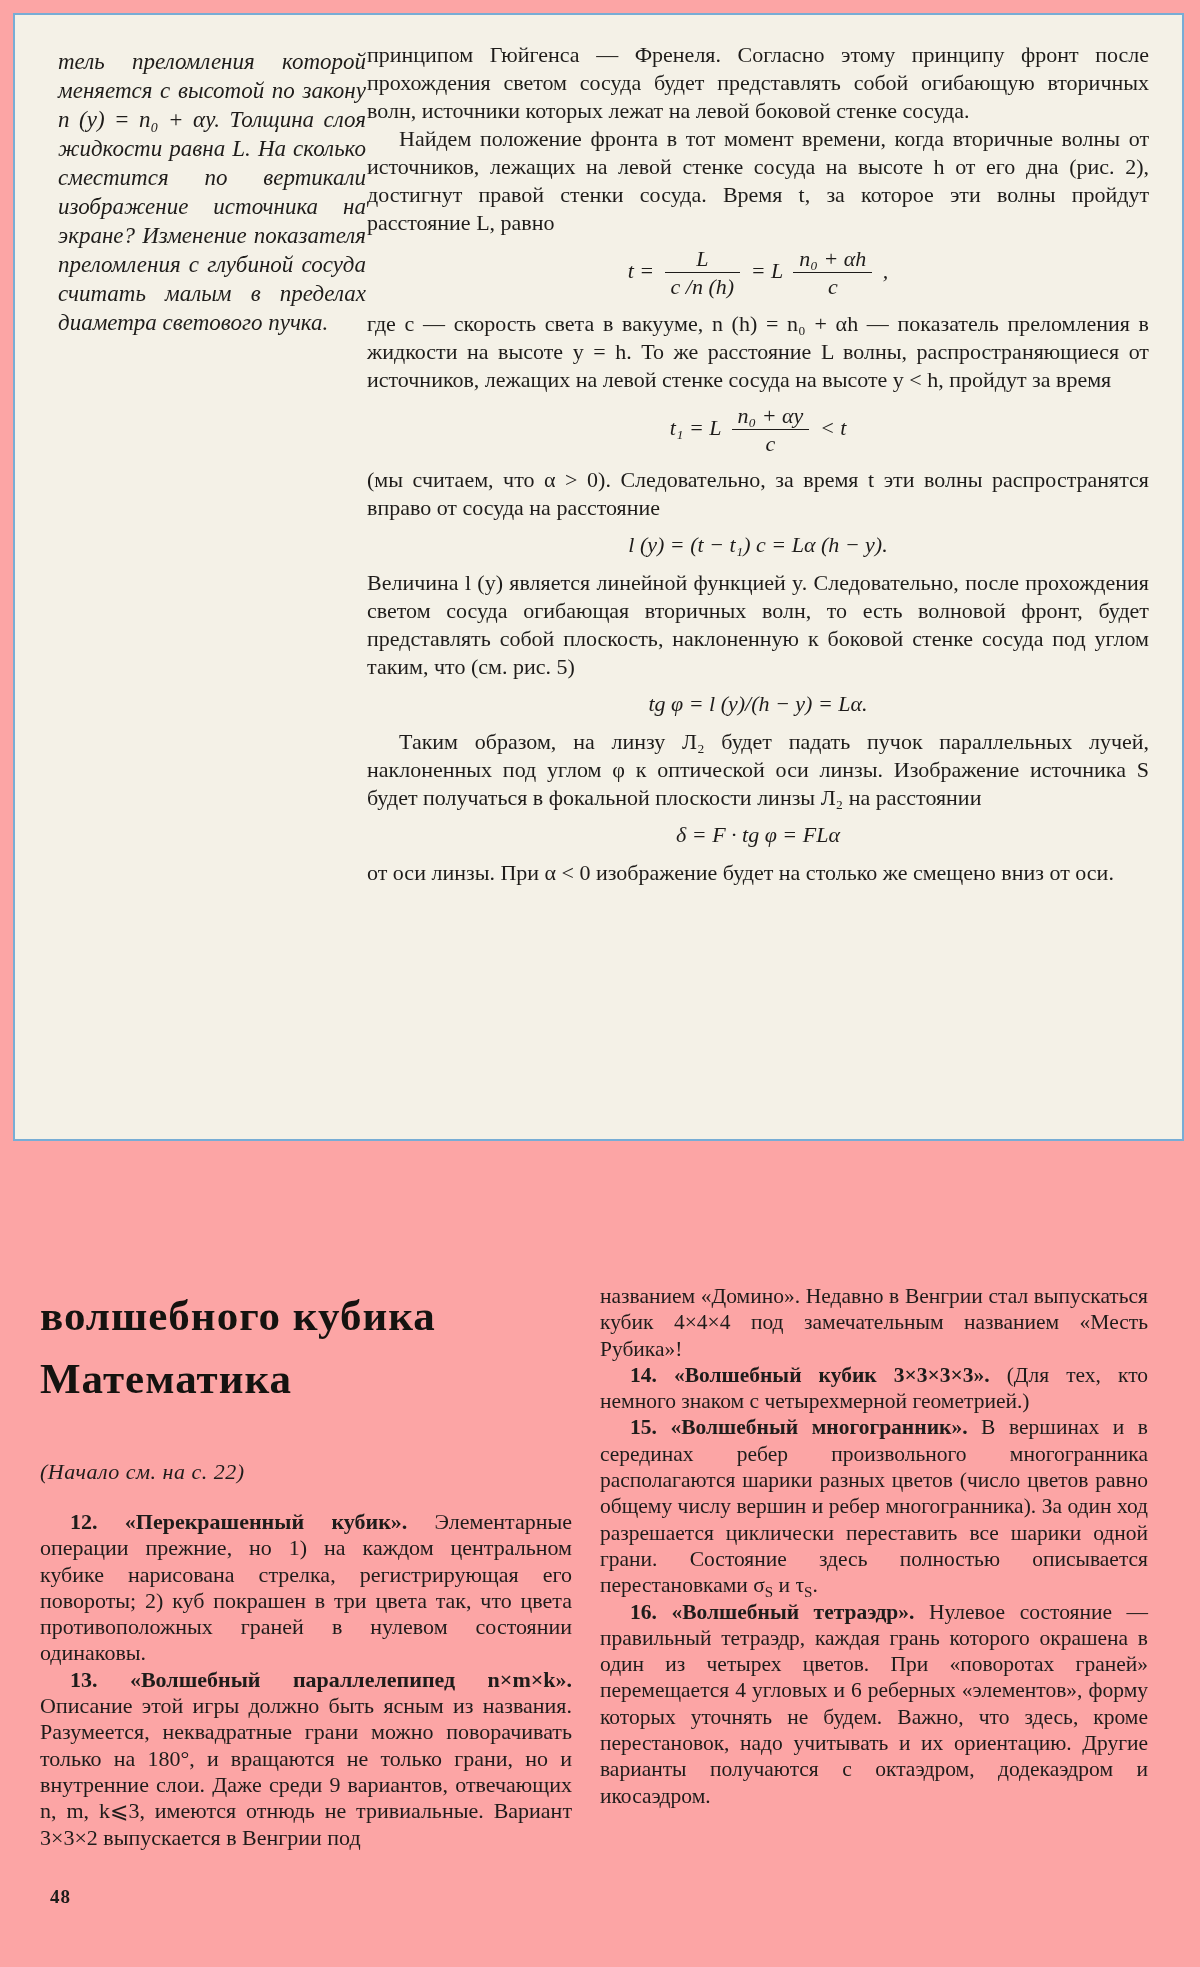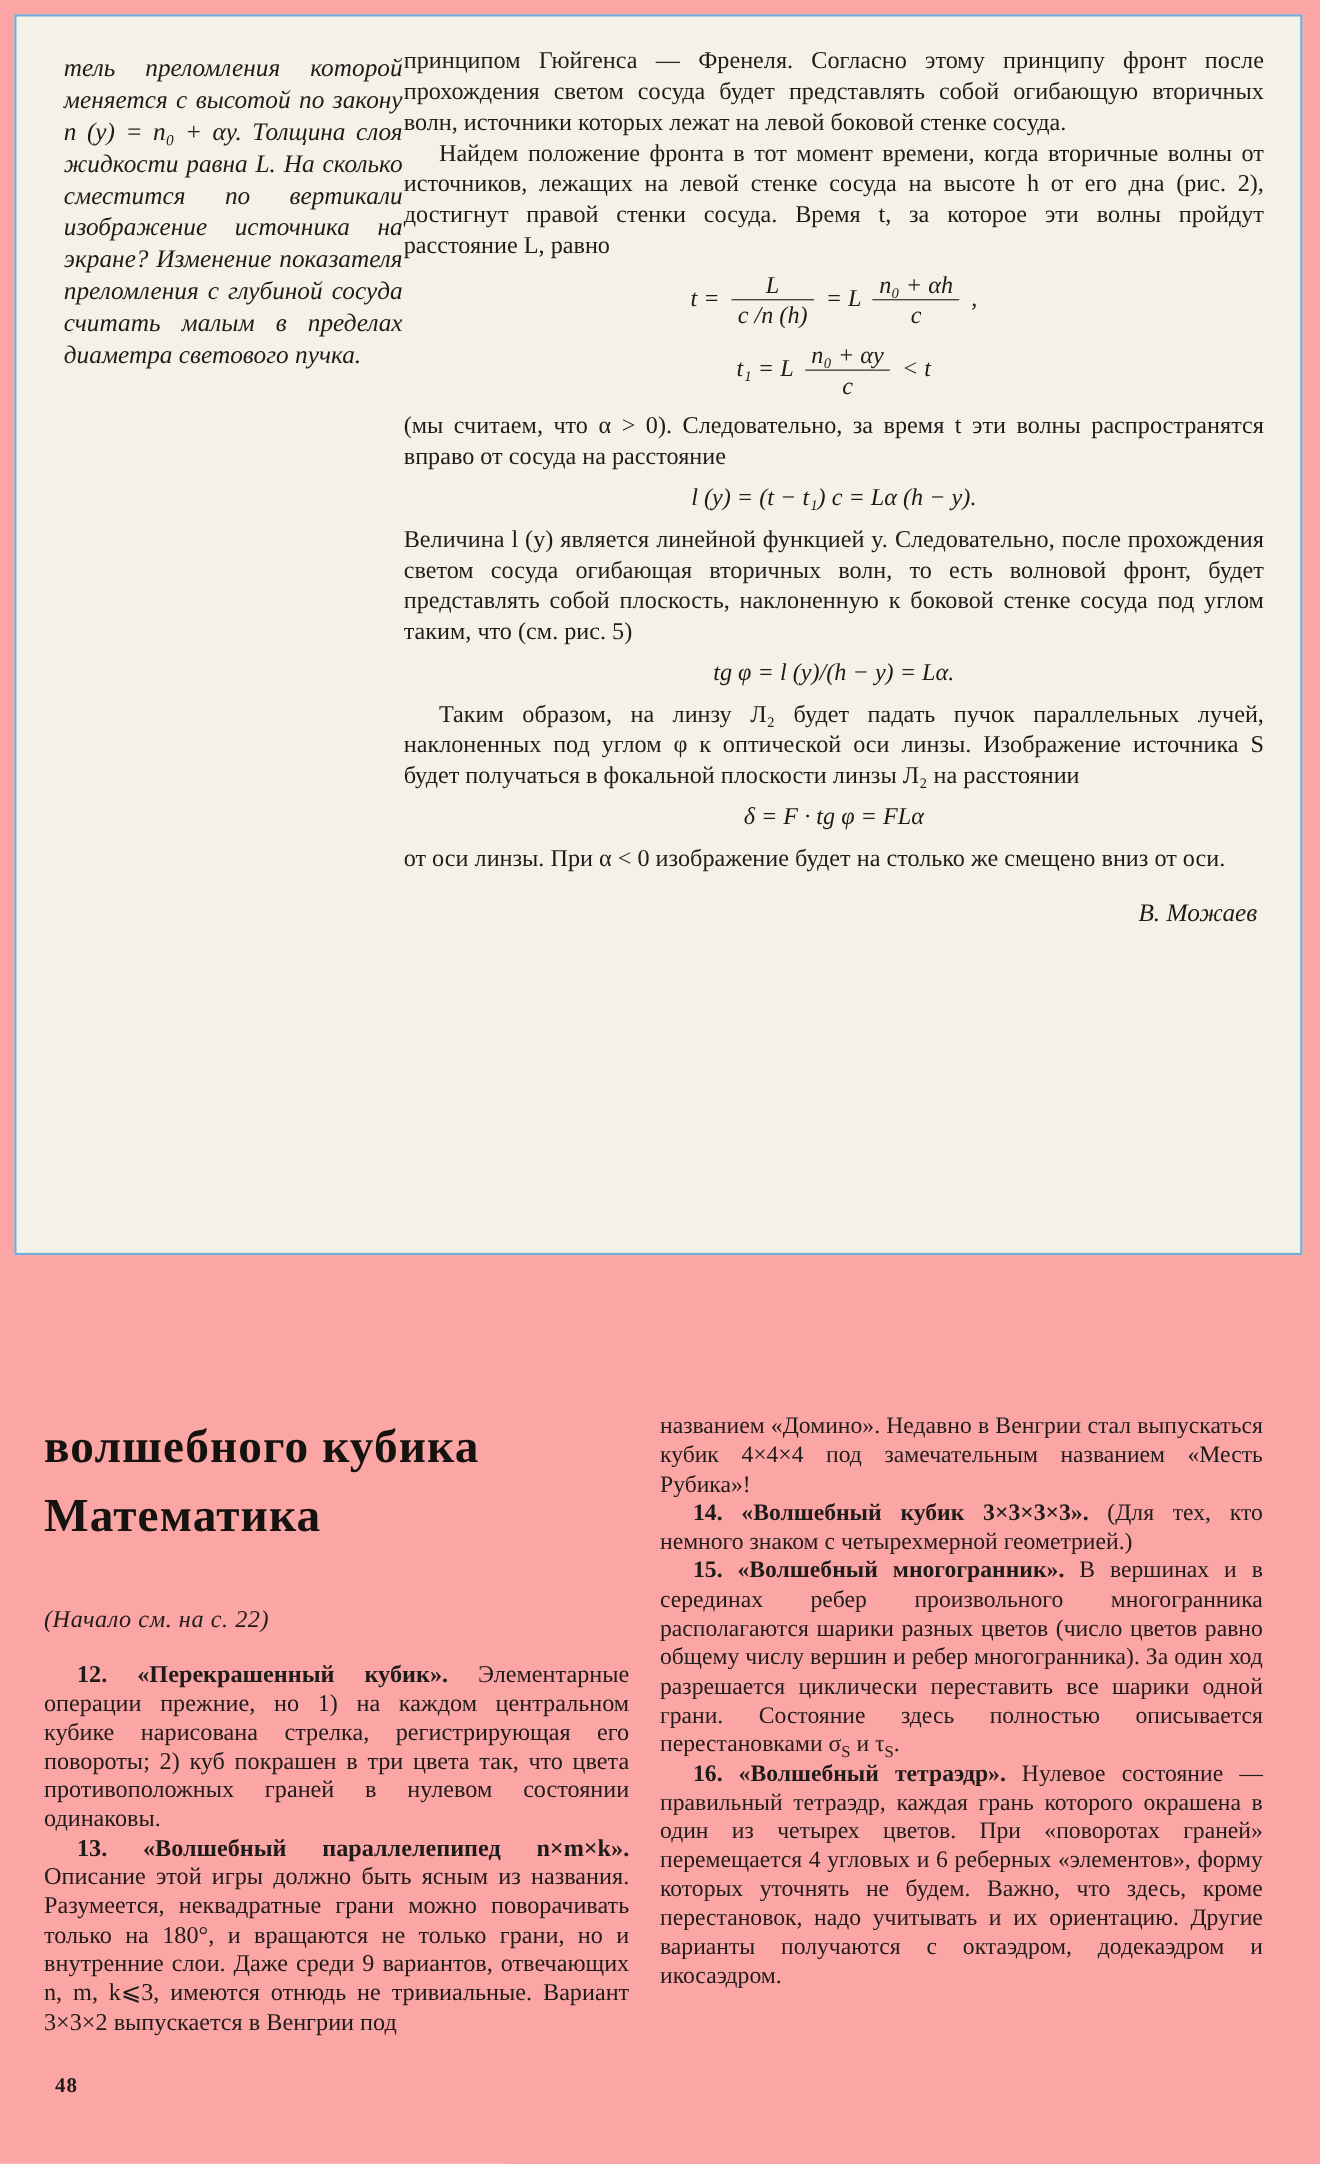--- a/index.html
+++ b/index.html
@@ -111,20 +111,21 @@
       <p class="indent">Найдем положение фронта в тот момент времени, когда вторичные волны от источников, лежащих на левой стенке сосуда на высоте h от его дна (рис. 2), достигнут правой стенки сосуда. Время t, за которое эти волны пройдут расстояние L, равно</p>
 
       <div class="formula">
         <span>t =</span>
         <span class="frac"><span class="fnum">L</span><span class="fden">c /n (h)</span></span>
         <span>= L</span>
         <span class="frac"><span class="fnum">n₀ + αh</span><span class="fden">c</span></span>
         <span>,</span>
       </div>
 
+      <p>где c — скорость света в вакууме, n (h) = n₀ + αh — показатель преломления в жидкости на высоте y = h. То же расстояние L волны, распространяющиеся от источников, лежащих на левой стенке сосуда на высоте y &lt; h, пройдут за время</p>
 
       <div class="formula">
         <span>t₁ = L</span>
         <span class="frac"><span class="fnum">n₀ + αy</span><span class="fden">c</span></span>
         <span>&lt; t</span>
       </div>
 
       <p>(мы считаем, что α &gt; 0). Следовательно, за время t эти волны распространятся вправо от сосуда на расстояние</p>
 
       <div class="formula">l (y) = (t − t₁) c = Lα (h − y).</div>
@@ -132,21 +133,20 @@
       <p>Величина l (y) является линейной функцией y. Следовательно, после прохождения светом сосуда огибающая вторичных волн, то есть волновой фронт, будет представлять собой плоскость, наклоненную к боковой стенке сосуда под углом таким, что (см. рис. 5)</p>
 
       <div class="formula">tg φ = l (y)/(h − y) = Lα.</div>
 
       <p class="indent">Таким образом, на линзу Л₂ будет падать пучок параллельных лучей, наклоненных под углом φ к оптической оси линзы. Изображение источника S будет получаться в фокальной плоскости линзы Л₂ на расстоянии</p>
 
       <div class="formula">δ = F · tg φ = FLα</div>
 
       <p>от оси линзы. При α &lt; 0 изображение будет на столько же смещено вниз от оси.</p>
 
-      <p class="signature">В. Можаев</p>
     </div>
   </div>
 
   <div class="article-left">
     <h1 class="article-title">
       <span>волшебного кубика</span>
       <span>Математика</span>
     </h1>
     <p class="article-subtitle">(Начало см. на с. 22)</p>
 

